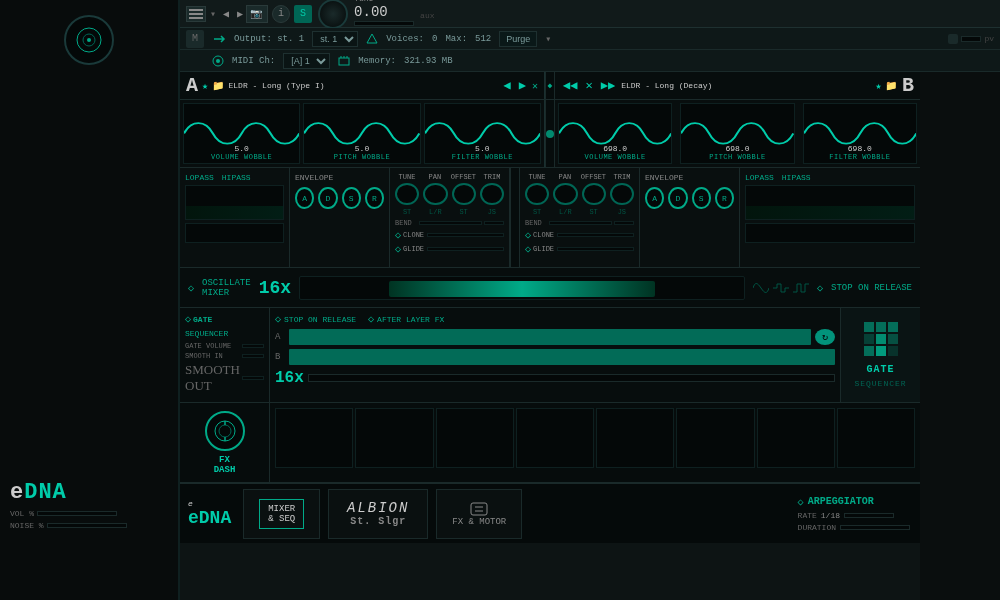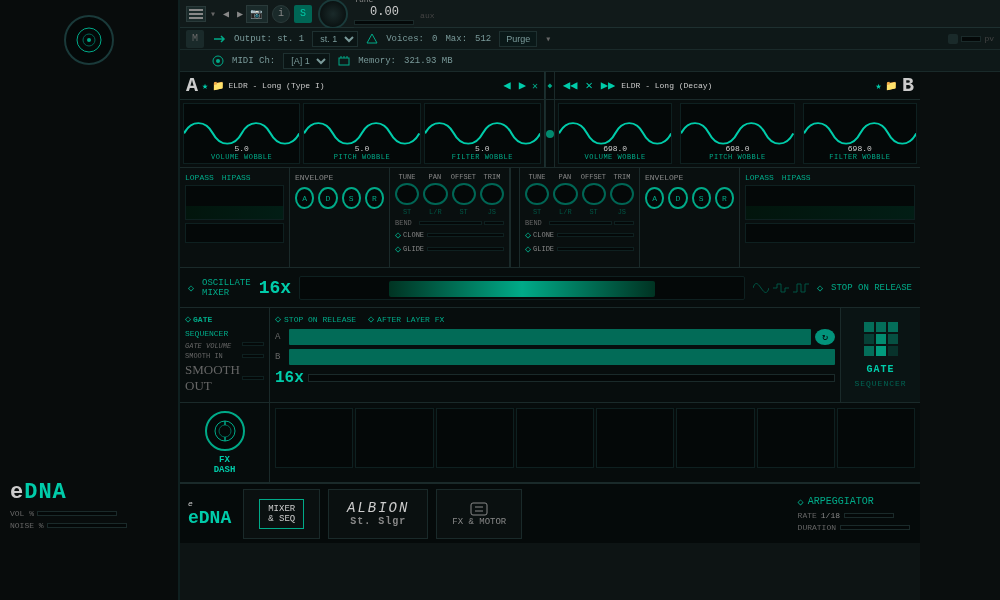--- a/index.html
+++ b/index.html
@@ -521,21 +521,21 @@
   <div class="top-bar-nav">
     <span class="top-bar-btn">◀</span>
     <span class="top-bar-btn">▶</span>
   </div>
   <div class="camera-btn">📷</div>
   <div class="info-btn" style="margin-left:4px;">i</div>
   <div class="s-badge" style="margin-left:4px;">S</div>
   <div class="tune-knob" style="margin-left:6px;"></div>
   <div style="margin-left:6px; display:flex; flex-direction:column; gap:1px;">
     <span style="color:#888; font-size:8px;">Tune</span>
-    <span style="color:#ccc; font-size:12px;margin-left:16px;">0.00</span>
+    <span style="color:#ccc; font-size:14px;">0.00</span>
     <div style="width:60px; height:5px; background:#040808; border:1px solid #1a2a2a;"></div>
     <div style="width:60px; height:5px; background:#040808; border:1px solid #1a2a2a; margin-top:1px;"></div>
   </div>
   <div style="margin-left:6px;">
     <span style="color:#444; font-size:8px;">aux</span>
   </div>
 </div>
 
 <div class="second-bar">
   <div class="m-badge">M</div>
@@ -818,21 +818,21 @@
   </div>
 
   <div style="height:95px; background:#070d0d; border-bottom:1px solid #1a2a2a; display:flex;">
 
     <div style="width:90px; padding:5px; border-right:1px solid #1a2a2a;">
       <div style="display:flex; align-items:center; gap:2px; margin-bottom:4px;">
         <span class="diamond">◇</span>
         <span style="color:#00aa88; font-size:8px; font-weight:bold;">GATE</span>
       </div>
       <span style="color:#00aa88; font-size:8px; display:block; margin-bottom:4px;">SEQUENCER</span>
-      <div style="display:flex; align-items:flex-start; gap:2px; margin-bottom:2px;font-style:italic;">
+      <div style="display:flex; align-items:center; gap:2px; margin-bottom:2px;">
         <span style="color:#666; font-size:7px; width:55px;">GATE VOLUME</span>
         <div style="flex:1; height:4px; background:#040808; border:1px solid #0e2020;"></div>
       </div>
       <div style="display:flex; align-items:center; gap:2px; margin-bottom:2px;">
         <span style="color:#666; font-size:7px; width:55px;">SMOOTH IN</span>
         <div style="flex:1; height:4px; background:#040808; border:1px solid #0e2020;"></div>
       </div>
       <div style="display:flex; align-items:center; gap:2px;">
         <span style="color:#666; font-size:13px; width:55px;font-family:Liberation Serif, serif;">SMOOTH OUT</span>
         <div style="flex:1; height:4px; background:#040808; border:1px solid #0e2020;"></div>
@@ -938,21 +938,21 @@
         <line x1="6" y1="6" x2="14" y2="6" stroke="#888" stroke-width="1"></line>
         <line x1="6" y1="10" x2="14" y2="10" stroke="#888" stroke-width="1"></line>
       </svg>
       <span style="color:#888; font-size:9px; text-align:center;">FX &amp;
 MOTOR</span>
     </div>
 
     <div style="margin-left:auto; padding:0 10px; display:flex; flex-direction:column; gap:3px;">
       <div style="display:flex; align-items:center; gap:4px;">
         <span class="diamond">◇</span>
-        <span style="color:#00aa88; font-size:10px; font-weight:normal;">ARPEGGIATOR</span>
+        <span style="color:#00aa88; font-size:10px; font-weight:bold;">ARPEGGIATOR</span>
       </div>
       <div style="display:flex; align-items:center; gap:4px;">
         <span style="color:#666; font-size:8px;">RATE</span>
         <span style="color:#888; font-size:8px;">1/18</span>
         <div style="width:50px; height:5px; background:#040808; border:1px solid #1a2a2a;"></div>
       </div>
       <div style="display:flex; align-items:center; gap:4px;">
         <span style="color:#666; font-size:8px;">DURATION</span>
         <div style="width:70px; height:5px; background:#040808; border:1px solid #1a2a2a;"></div>
       </div>

